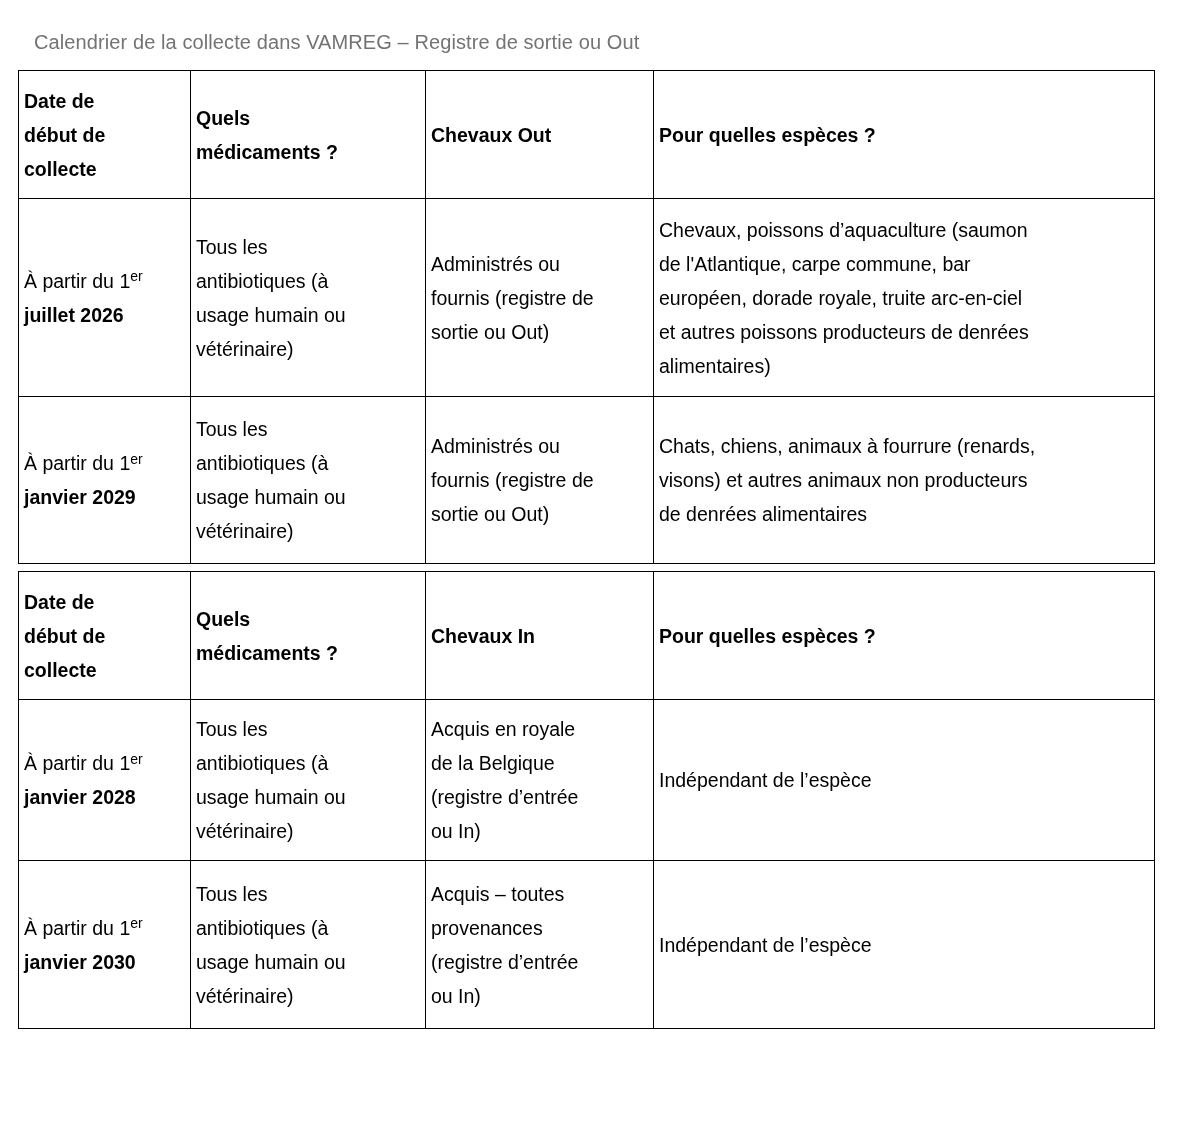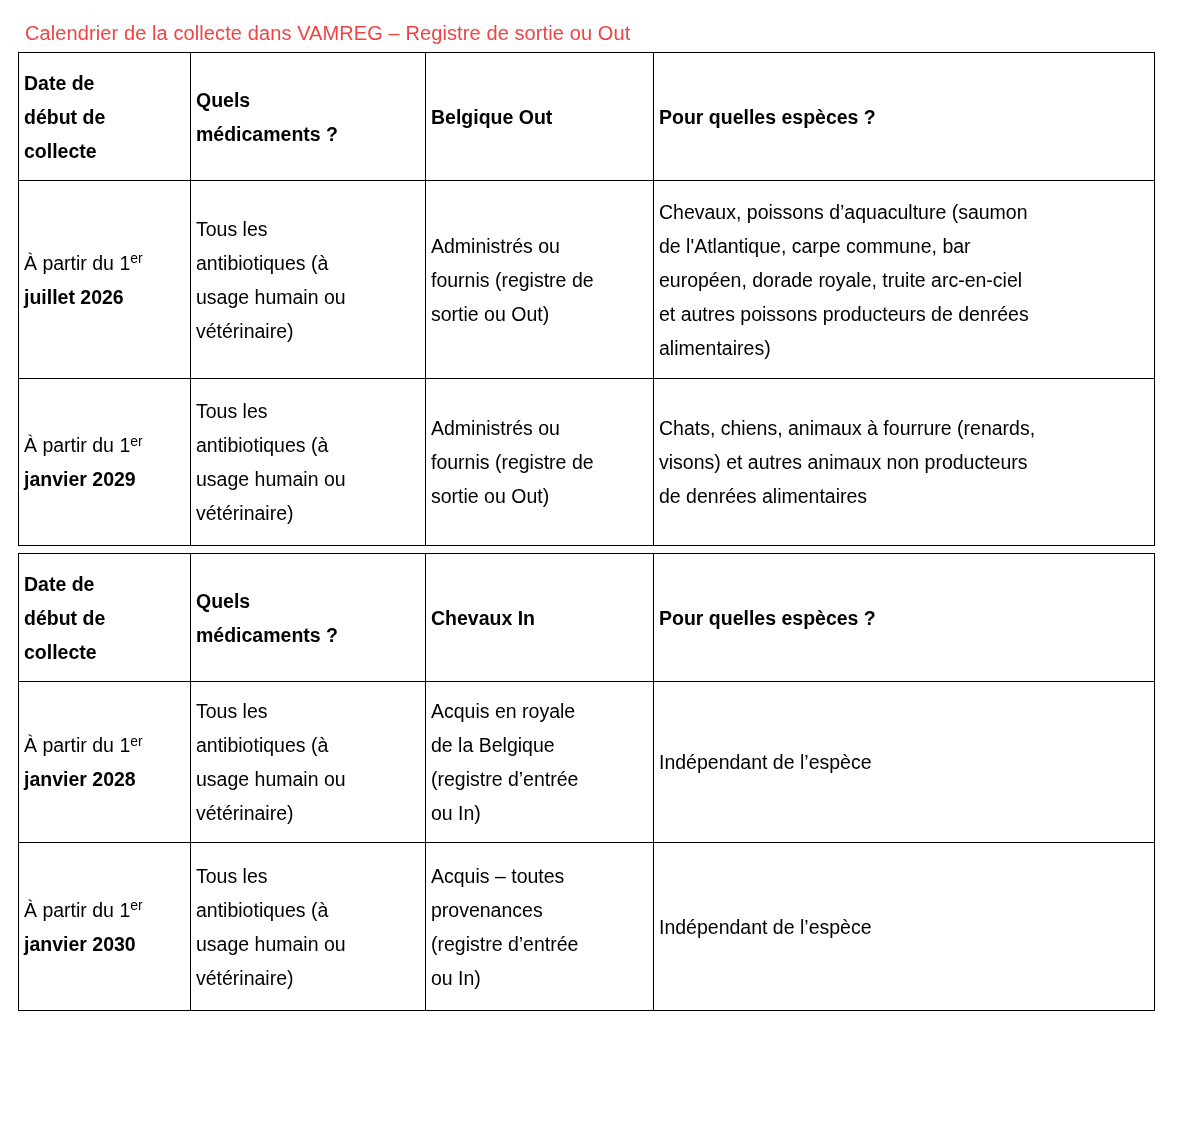--- a/index.html
+++ b/index.html
@@ -7,25 +7,25 @@
   body {
     width: 1182px;
     height: 1144px;
     background: #ffffff;
     font-family: "Liberation Sans", "DejaVu Sans", sans-serif;
     color: #000000;
   }
   .page { padding: 0 18px; }
 
   .doc-title {
-    margin: 7px;
+    margin: 16px;
     font-size: 20px;
     font-weight: 400;
     line-height: 24px;
-    color: #ef4444;
+    color: #737373;
     letter-spacing: 0.1px;
   }
   .title-1 { padding-top: 14px; }
   .title-2 { margin-top: 59px; }
 
   table.grid {
     border-collapse: collapse;
     table-layout: fixed;
     width: 1136px;
     margin-top: 7px;
@@ -80,21 +80,21 @@
           <col class="c3">
           <col class="c4">
         </colgroup>
       <tbody>
         <tr class="row-h">
           <td class="hdr cell-text">Date de
 début de
 collecte</td>
           <td class="hdr cell-text">Quels
 médicaments ?</td>
-          <td class="hdr cell-text">Belgique Out</td>
+          <td class="hdr cell-text">Chevaux Out</td>
           <td class="hdr cell-text">Pour quelles espèces ?</td>
         </tr>
         <tr class="row-1">
           <td><span>À partir du 1</span><sup class="ord">er</sup><span class="date-line2">juillet 2026</span></td>
           <td>
               <div class="cell-text">Tous les
 antibiotiques (à
 usage humain ou
 vétérinaire)</div>
             </td>

